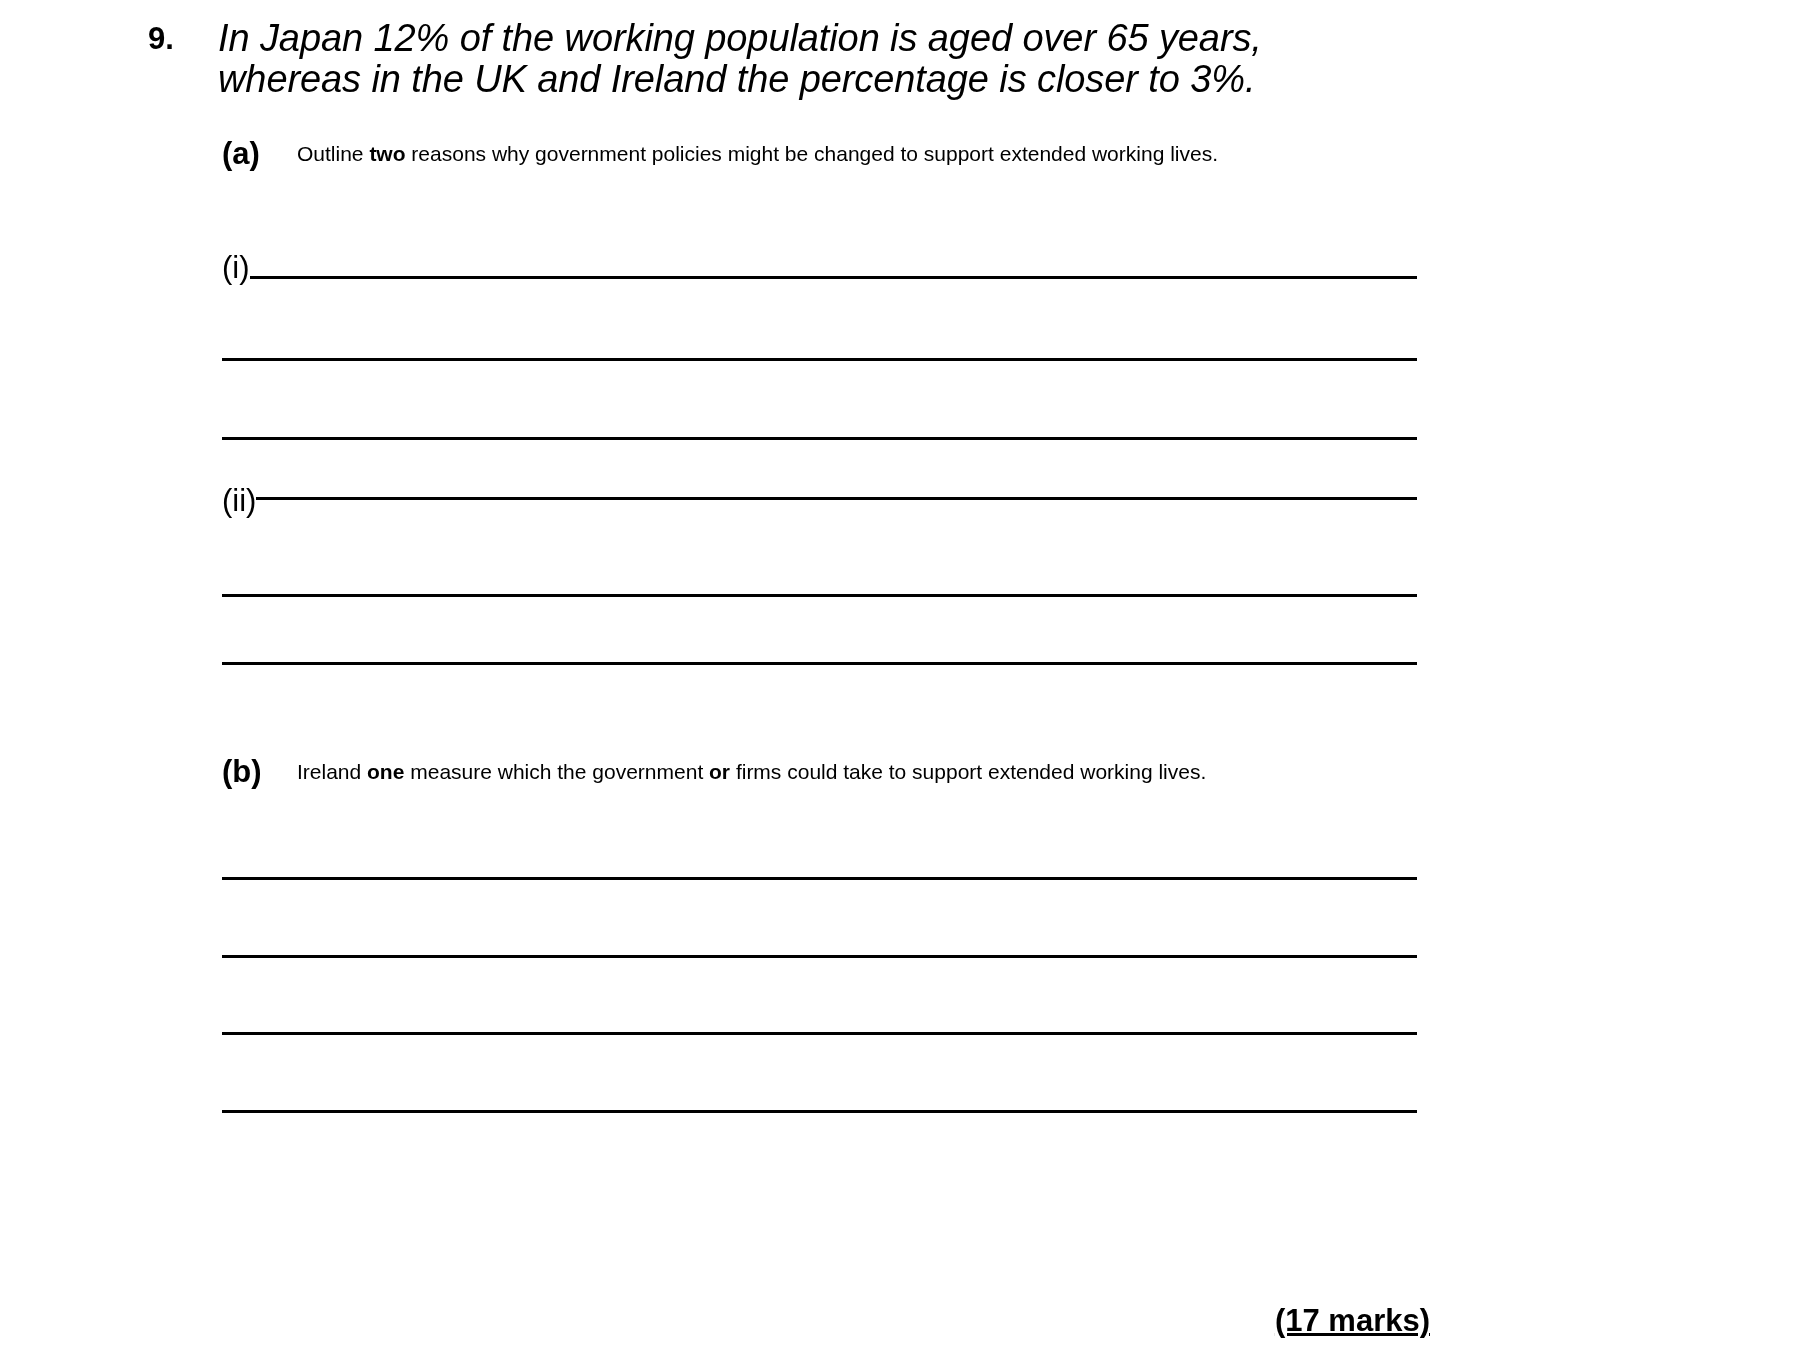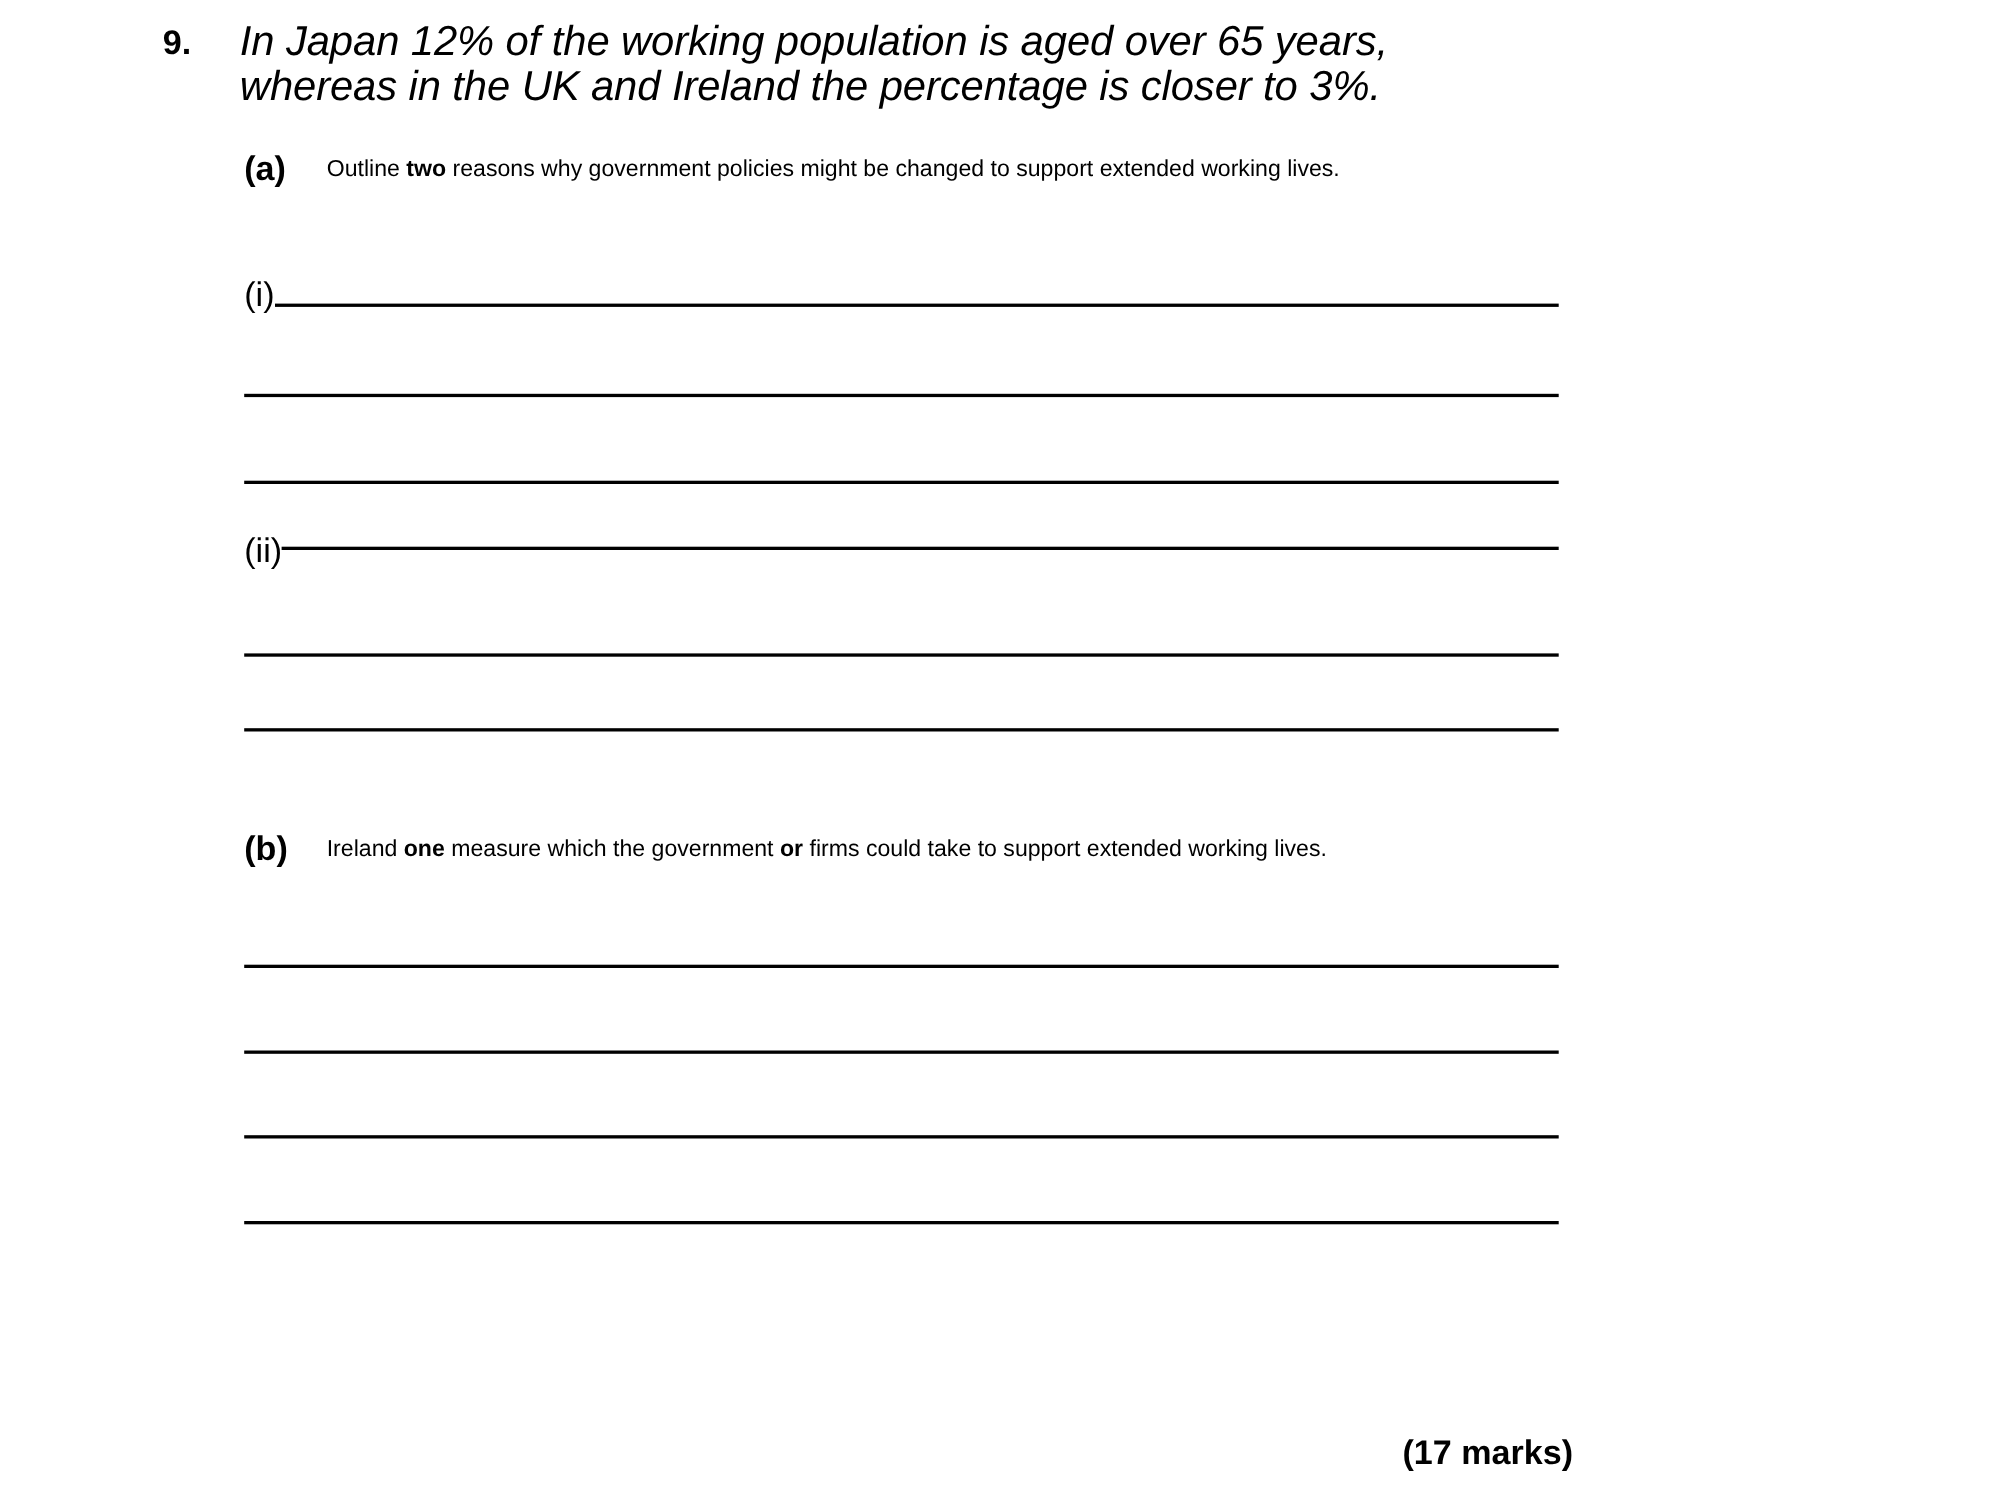--- a/index.html
+++ b/index.html
@@ -104,20 +104,21 @@
 
   
   .marks {
     position: absolute;
     right: 388px;
     top: 1302px;
     font-weight: bold;
     font-size: 31px;
     line-height: 38px;
     white-space: nowrap;
+    text-decoration: underline;
   }
 </style>
 </head>
 <body>
 
 <div class="page">
 
   <div class="question-block">
     <div class="q-number">9.</div>
     <div class="q-stem">In Japan 12% of the working population is aged over 65 years, whereas in the UK and Ireland the percentage is closer to 3%.</div>

